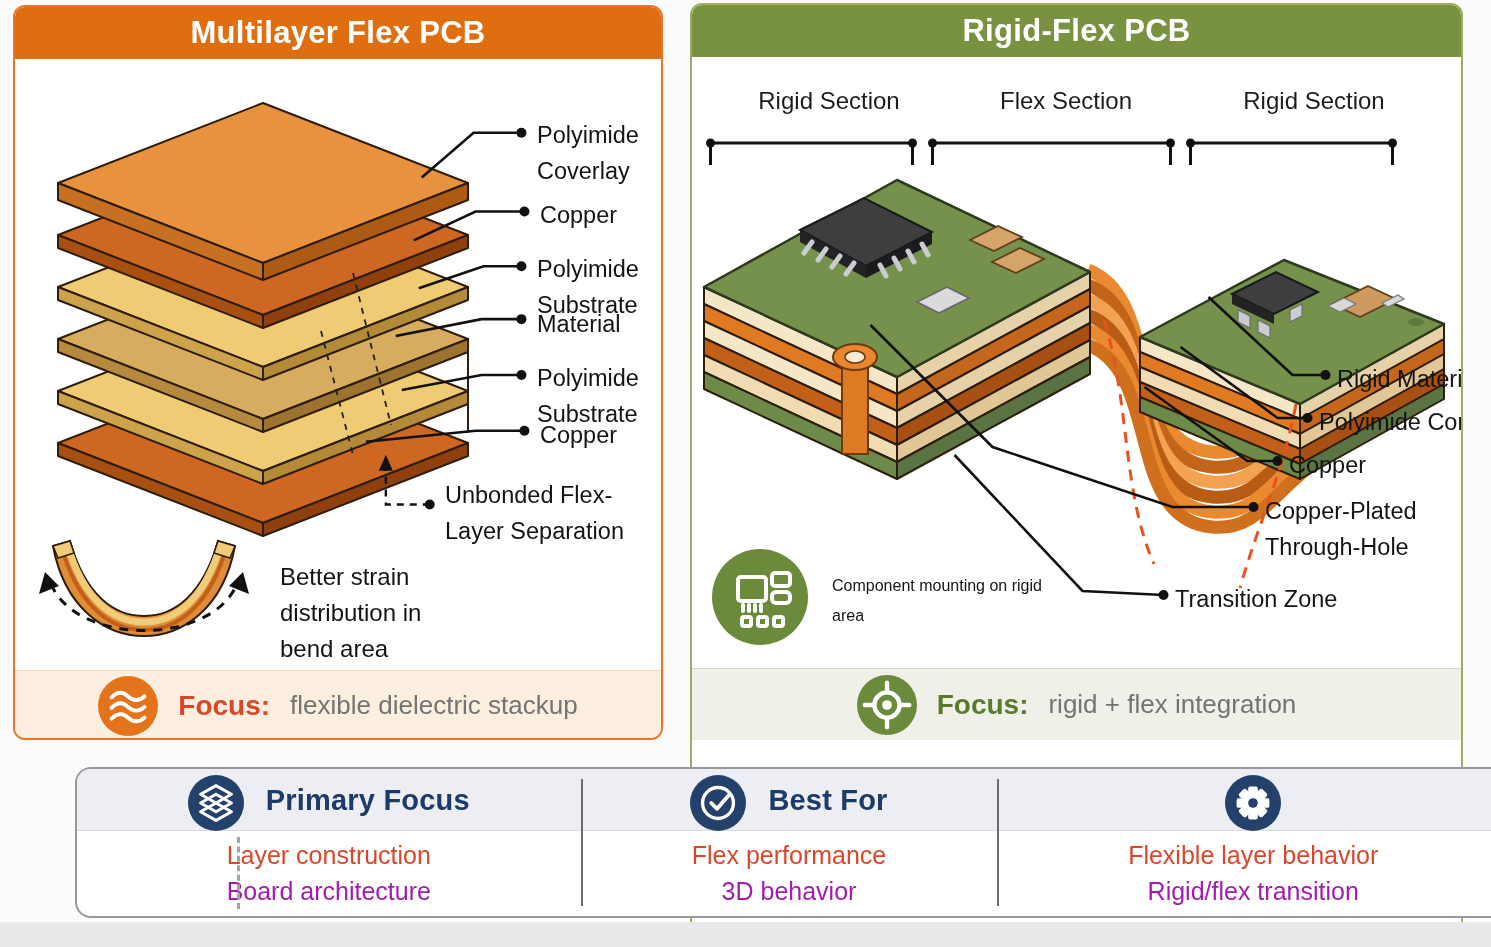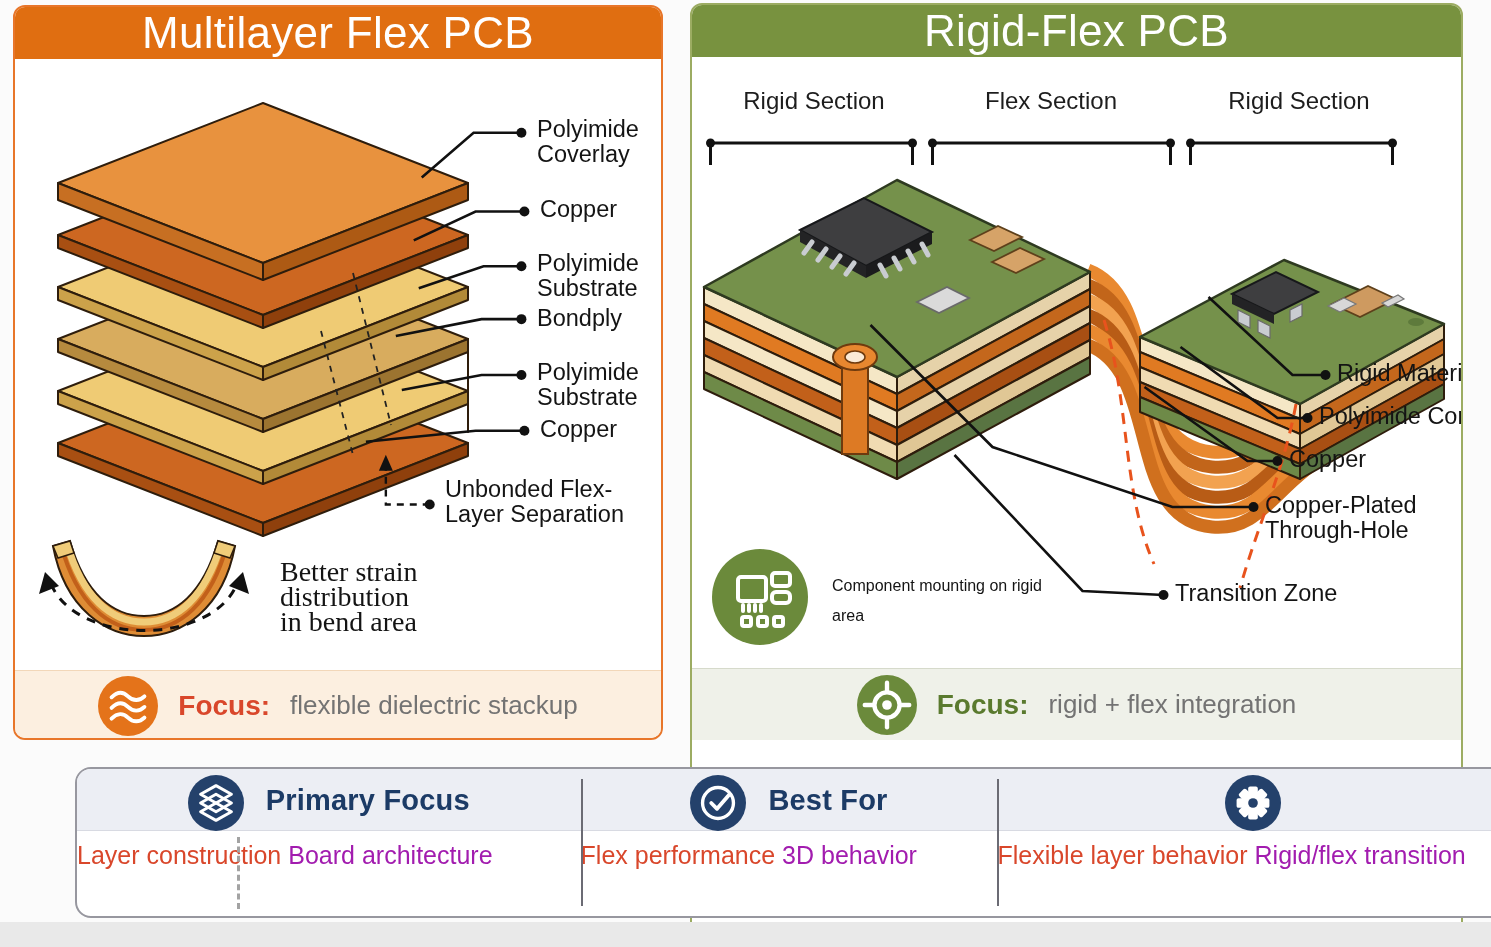--- a/index.html
+++ b/index.html
@@ -11,32 +11,32 @@
   }
   .bottom-gutter{ position:absolute; left:0; right:0; top:922px; bottom:0; background:#e9e9e9; }
 
   
   .panel{ position:absolute; background:#fff; border-radius:12px; overflow:hidden; }
   .panel.left { left:13px;  top:5px; width:650px; height:735px; border:2.5px solid #E8762A; }
   .panel.right{ left:690px; top:3px; width:773px; height:944px; border:2.5px solid #9CAC62; }
   .panel-header{ height:52px; display:flex; align-items:center; justify-content:center; }
   .panel-header.orange{ background:#E06E11; }
   .panel-header.green { background:#78923F; }
-  .panel-header h1{ color:#fff; font-size:44px; font-weight:normal; letter-spacing:.3px; }
+  .panel-header h1{ color:#fff; font-size:31px; font-weight:bold; letter-spacing:.3px; }
   .panel-body{ position:relative; }
   .panel.left  .panel-body{ height:611px; }
   .panel.right .panel-body{ height:611px; }
 
   .art{ position:absolute; }
   .overlay{ position:absolute; inset:0; width:100%; height:100%; pointer-events:none; }
 
-  .callout{ position:absolute; font-size:23.5px; line-height:25px; color:#141414; }
+  .callout{ position:absolute; font-size:23.5px; line-height:36px; color:#141414; }
   .w130{ width:130px; } .w150{ width:150px; } .w175{ width:175px; } .w210{ width:212px; } .w185{ width:185px; } .w230{ width:232px; }
 
-  .section-label{ position:absolute; top:30px; transform:translateX(-50%); font-size:24px; color:#1d1d1d; white-space:nowrap; }
+  .section-label{ position:absolute; top:30px; transform:translateX(-50%); font-size:24px; color:#1d1d1d; white-space:nowrap;margin-left:15px; }
 
   
   .panel-footer{ height:70px; display:flex; align-items:center; justify-content:center; gap:20px; }
   .panel.left  .panel-footer{ background:#FCEFE0; border-top:1.5px solid #F2D7B9; }
   .panel.right .panel-footer{ background:#EFF1E9; border-top:1.5px solid #D6DACB; height:72px; }
   .focus-badge{ width:60px; height:60px; border-radius:50%; display:flex; align-items:center; justify-content:center; flex:0 0 auto; }
   .focus-badge.orange-bg{ background:#E4731A; }
   .focus-badge.green-bg { background:#6B8A3B; }
   .focus-label{ font-size:28px; font-weight:bold; }
   .focus-label.red  { color:#D9472B; }
@@ -53,21 +53,21 @@
     display:grid; grid-template-columns:505fr 418fr 513fr; overflow:hidden;margin-left:48px;
   }
   .bar-band{ position:absolute; left:0; top:0; right:0; height:62px; background:#ECEEF4; border-bottom:1.5px solid #D8DAE2; }
   .bar-col{ position:relative; z-index:1; }
   .bar-col + .bar-col::before{
     content:""; position:absolute; left:0; top:10px; bottom:10px; border-left:2px solid #6b6b74;
   }
   .bar-head{ height:62px; display:flex; align-items:center; justify-content:center; gap:22px; }
   .bar-icon{ width:56px; height:56px; border-radius:50%; background:#24416B; display:flex; align-items:center; justify-content:center; margin-top:6px; }
   .bar-head h2{ font-size:29px; font-weight:bold; color:#1C3B66; letter-spacing:.2px; }
-  .bar-items{ padding-top:10px; display:flex; flex-direction:row; gap:7px; align-items:center; }
+  .bar-items{ padding-top:10px; display:flex; flex-direction:column; gap:7px; align-items:center; }
   .bar-items .item-1{ font-size:25px; color:#D9472B; }
   .bar-items .item-2{ font-size:25px; color:#a21caf; }
   .dash-div{ position:absolute; left:160px; top:68px; height:72px; border-left:3px dashed #A3A3A3; }
 </style>
 </head>
 <body>
 
 <div class="stage">
 
   <section class="panel left">
@@ -141,25 +141,25 @@
         </g>
         <g stroke="#111" stroke-width="2.4" fill="none" stroke-dasharray="7 6">
           <polyline points="416,446 372,446 372,406"></polyline>
         </g>
         <polygon points="365,412 379,412 372,396" fill="#111"></polygon>
       </svg>
 
       <div class="callout w130" style="left:522px; top:58px"><span>Polyimide Coverlay</span></div>
       <div class="callout w130" style="left:525px; top:138px"><span>Copper</span></div>
       <div class="callout w130" style="left:522px; top:192px"><span>Polyimide Substrate</span></div>
-      <div class="callout w130" style="left:522px; top:247px"><span>Bondply</span></div>
+      <div class="callout w130" style="left:522px; top:247px"><span>Material</span></div>
       <div class="callout w130" style="left:522px; top:301px"><span>Polyimide Substrate</span></div>
       <div class="callout w130" style="left:525px; top:358px"><span>Copper</span></div>
       <div class="callout w210" style="left:430px; top:418px"><span>Unbonded Flex-Layer Separation</span></div>
-      <div class="callout w150" style="left:265px; top:500px; font-size:28px;font-family:Liberation Serif, serif;"><span>Better strain distribution in bend area</span></div>
+      <div class="callout w150" style="left:265px; top:500px; font-size:24px;"><span>Better strain distribution in bend area</span></div>
     </div>
 
     <footer class="panel-footer">
       <div class="focus-badge orange-bg">
         <svg width="62" height="62" viewBox="0 0 62 62">
           <g stroke="#fff" stroke-width="4" fill="none" stroke-linecap="round">
             <path d="M14,22 C20,16 26,16 31,21 C36,26 43,26 48,21"></path>
             <path d="M14,33 C20,27 26,27 31,32 C36,37 43,37 48,32"></path>
             <path d="M14,44 C20,38 26,38 31,43 C36,48 43,48 48,43"></path>
           </g>

